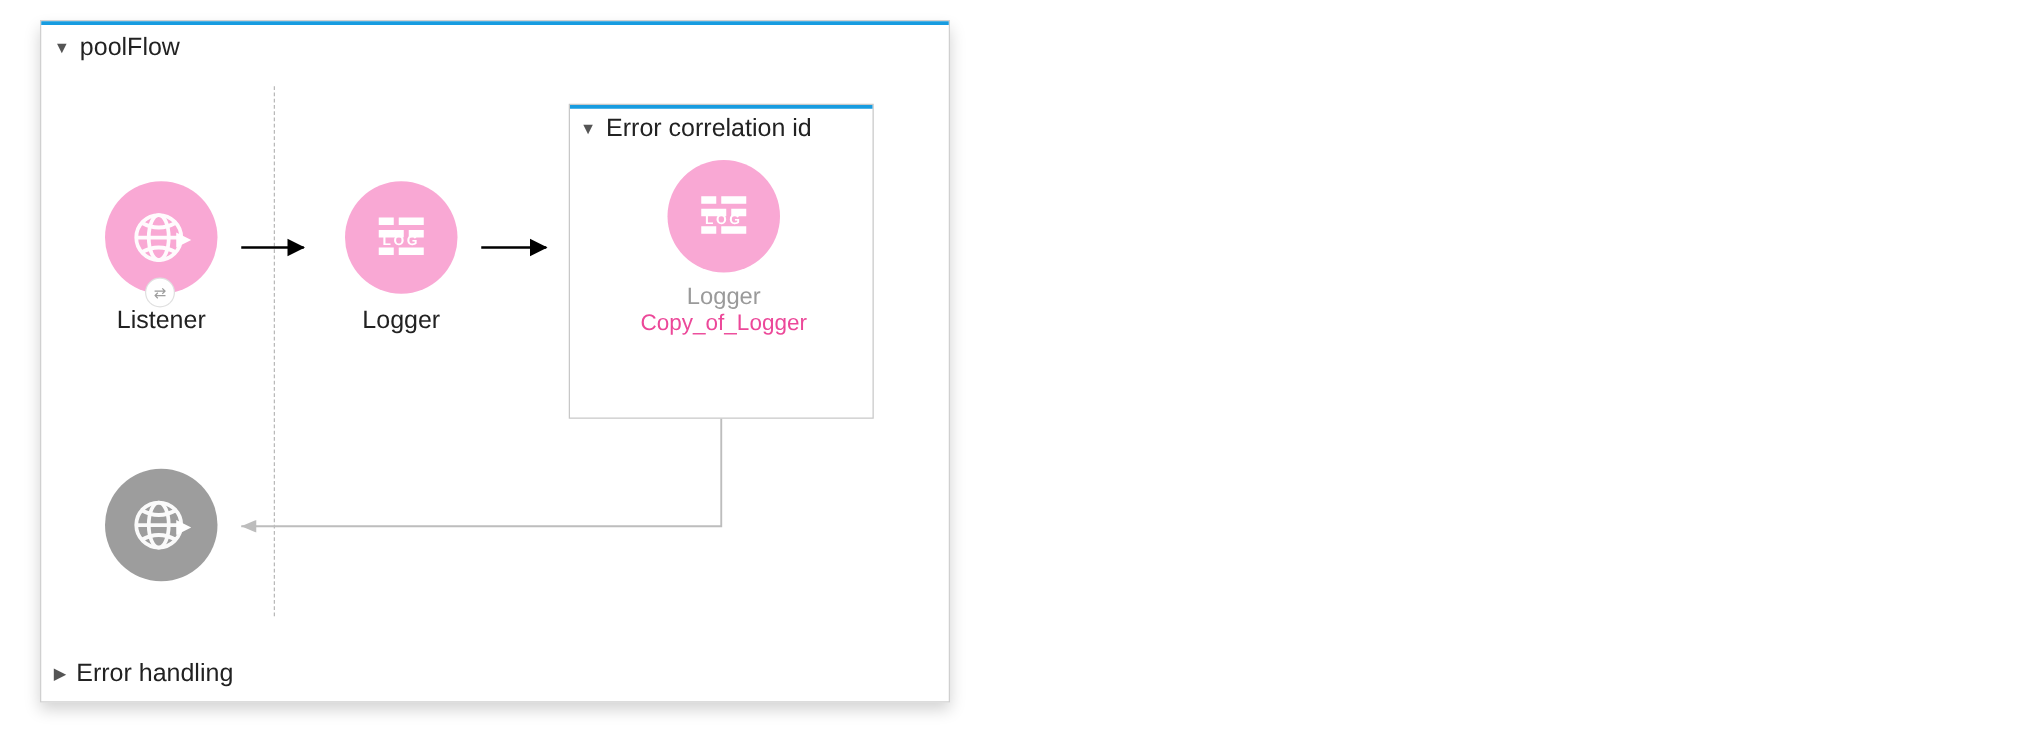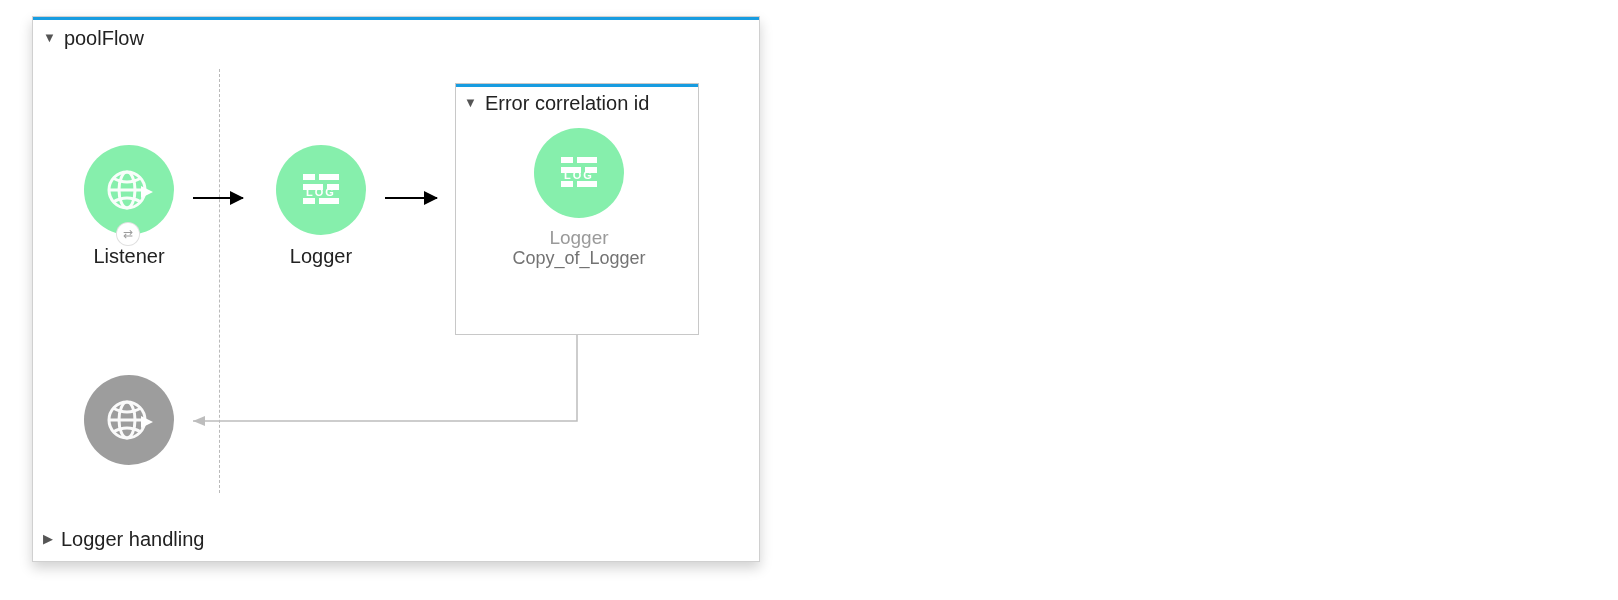--- a/index.html
+++ b/index.html
@@ -78,25 +78,25 @@
   }
   .node .circle {
     width: 90px;
     height: 90px;
     border-radius: 50%;
     margin: 0 auto 10px auto;
     display: flex;
     align-items: center;
     justify-content: center;
   }
-  .circle.blue { background: #86efac; }
+  .circle.blue { background: #f9a8d4; }
   .circle.gray { background: #9d9d9d; }
 
   .lbl-muted { color: #9a9a9a; font-size: 19px; line-height: 1.1; }
-  .lbl-main  { color: #737373; font-size: 18px; line-height: 1.1; }
+  .lbl-main  { color: #ec4899; font-size: 18px; line-height: 1.1; }
 
   
   .subdot {
     position: absolute;
     width: 22px; height: 22px;
     border-radius: 50%;
     background: #ffffff;
     box-shadow: 0 0 0 1px #e0e0e0;
     display: flex; align-items: center; justify-content: center;
     font-size: 12px; color: #9d9d9d;
@@ -261,17 +261,17 @@
       </div>
     </div>
 
     <svg class="wires">
       <path d="M 544 318 L 544 404 L 160 404" stroke="#bdbdbd" stroke-width="1.5" fill="none"></path>
       <polygon points="160,404 172,399 172,409" fill="#bdbdbd"></polygon>
     </svg>
 
     <div class="error-row">
       <span class="tri right">▶</span>
-      <span>Logger handling</span>
+      <span>Error handling</span>
     </div>
 
   </div>
 </div>
 
 </body></html>

